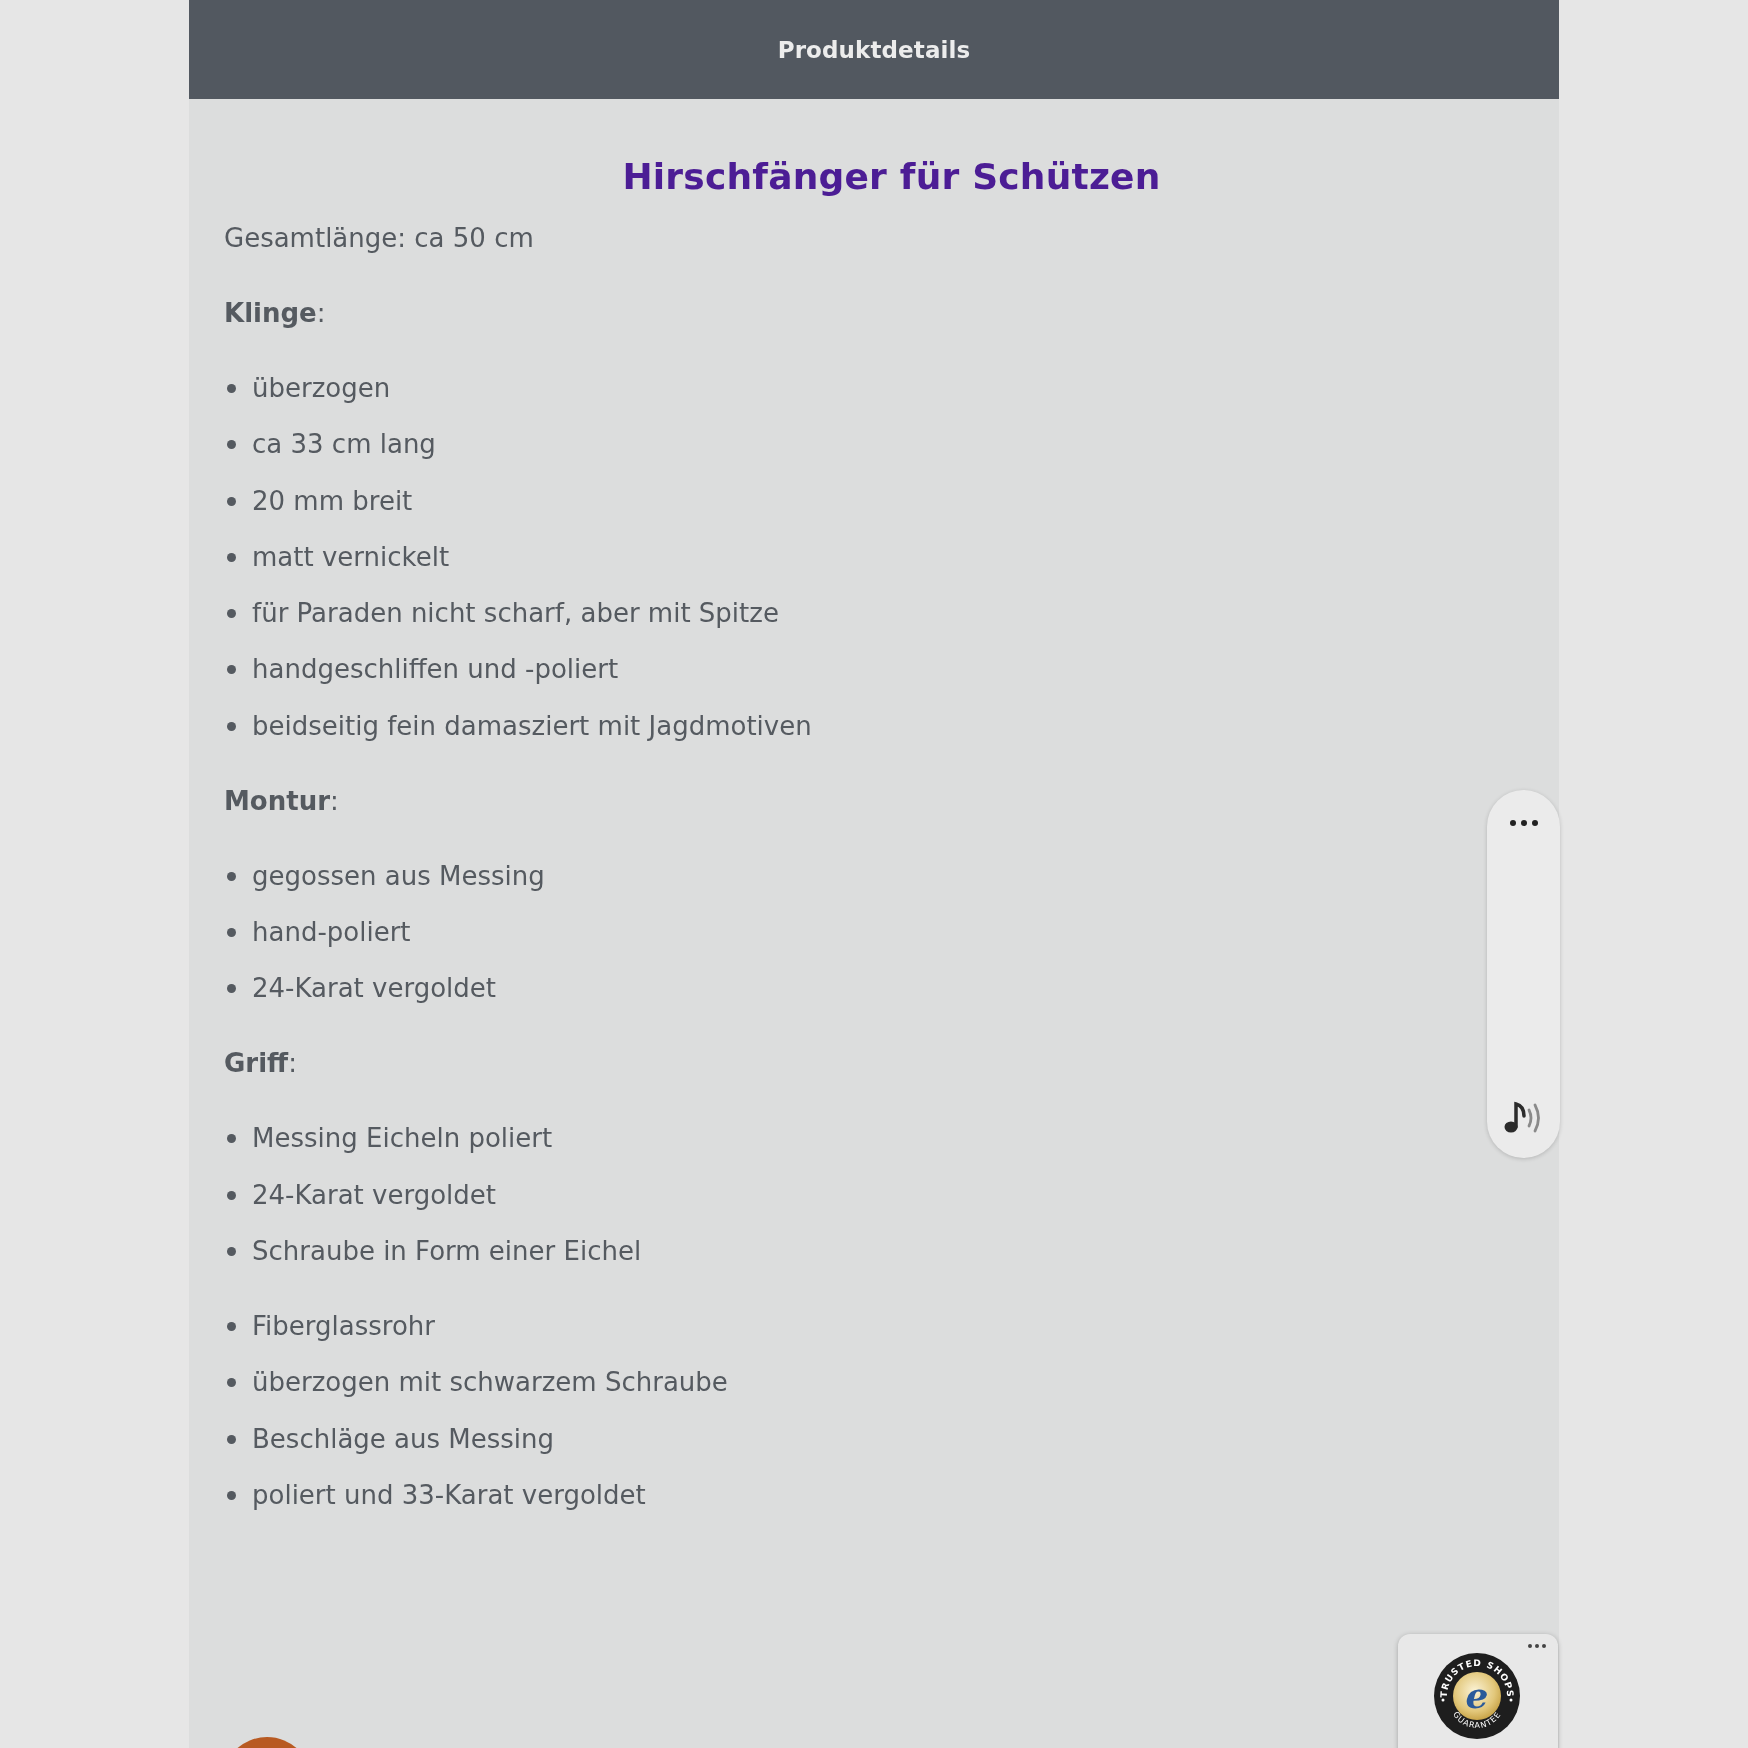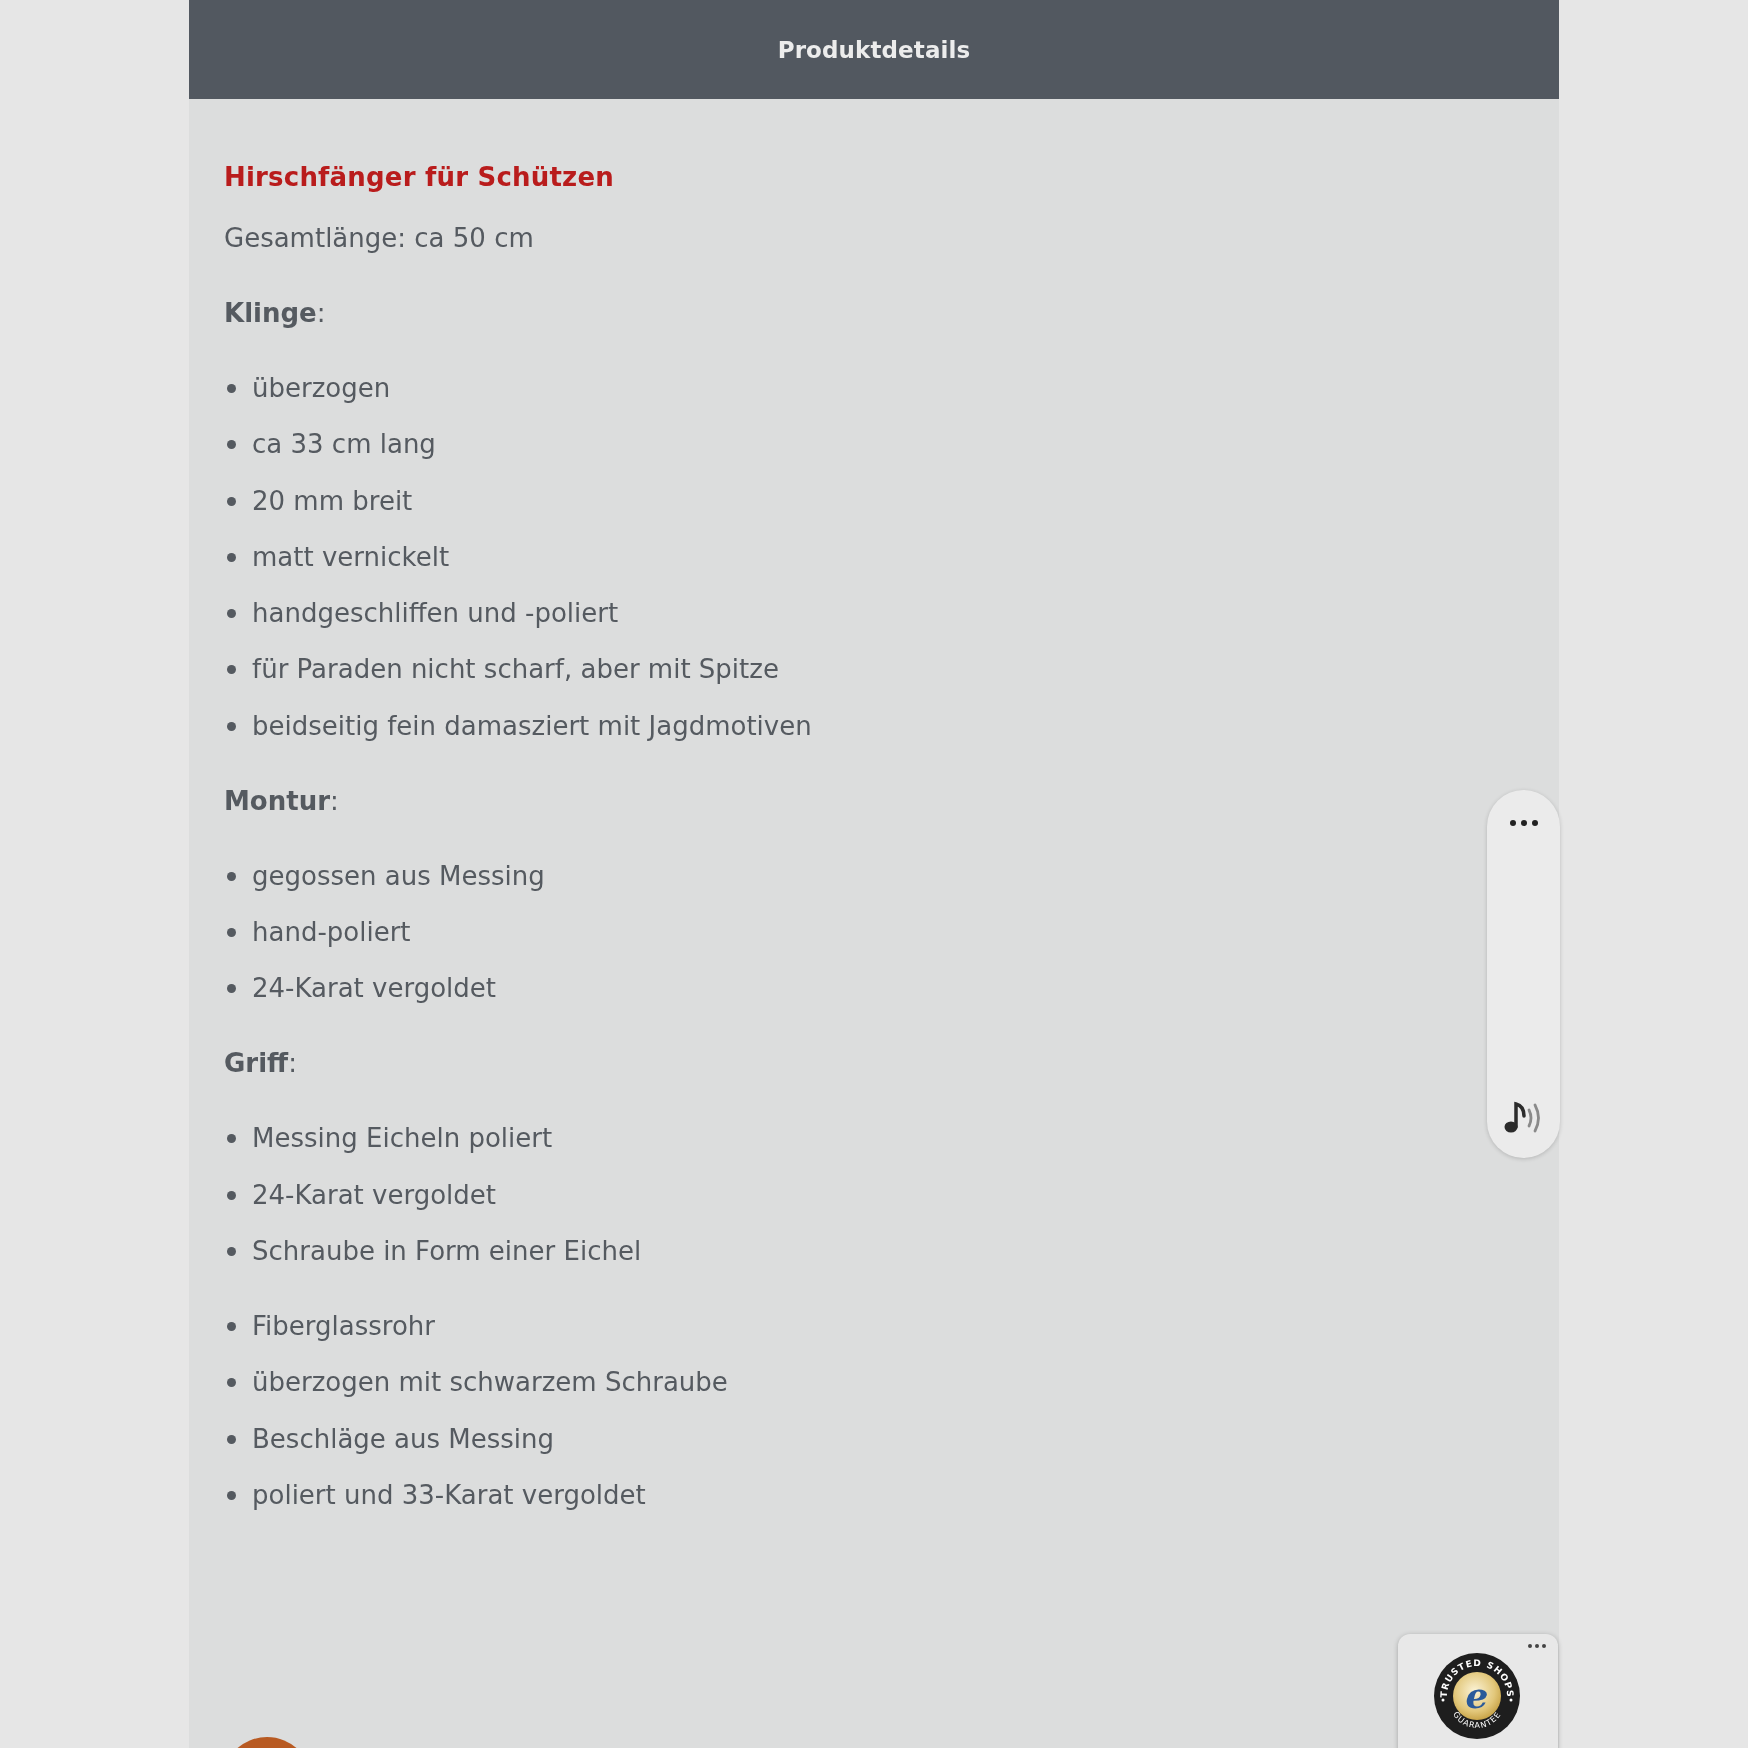--- a/index.html
+++ b/index.html
@@ -15,22 +15,22 @@
   }
   .header {
     height: 99px; background: #525860;
     display: flex; align-items: center; justify-content: center;
   }
   .header-title {
     color: #ececec; font-weight: bold; font-size: 23px; letter-spacing: 0.1px;
   }
   .content { padding: 0 0 0 35px; color: #555a60; }
   .title {
-    margin: 54px 0 0 0; font-size: 26px; font-weight: bold; color: #b91c1c;
-    line-height: 48px; letter-spacing: 0.2px;
+    margin: 54px 0 0 0; font-size: 36px; font-weight: bold; color: #4c1d95;
+    line-height: 48px; letter-spacing: 0.2px; text-align: center;
   }
   .subtitle { margin: 20px 0 0 0; font-size: 26px; line-height: 34px; }
   .section-heading { font-size: 26px; line-height: 34px; margin: 41px 0 0 0; }
   .section-heading b { font-weight: bold; }
   ul.items { list-style: none; margin: 41px 0 0 0; padding: 0; }
   ul.items li {
     font-size: 26px; line-height: 34px; height: 34px; margin-bottom: 22.3px;
     position: relative; padding-left: 28px;
   }
   ul.items li:last-child { margin-bottom: 0; }
@@ -73,22 +73,22 @@
   <div class="content">
     <h1 class="title">Hirschfänger für Schützen</h1>
     <p class="subtitle">Gesamtlänge: ca 50 cm</p>
 
     <p class="section-heading"><b>Klinge</b>:</p>
     <ul class="items">
       <li>überzogen</li>
       <li>ca 33 cm lang</li>
       <li>20 mm breit</li>
       <li>matt vernickelt</li>
+      <li>für Paraden nicht scharf, aber mit Spitze</li>
       <li>handgeschliffen und -poliert</li>
-      <li>für Paraden nicht scharf, aber mit Spitze</li>
       <li>beidseitig fein damasziert mit Jagdmotiven</li>
     </ul>
 
     <p class="section-heading"><b>Montur</b>:</p>
     <ul class="items">
       <li>gegossen aus Messing</li>
       <li>hand-poliert</li>
       <li>24-Karat vergoldet</li>
     </ul>
 

